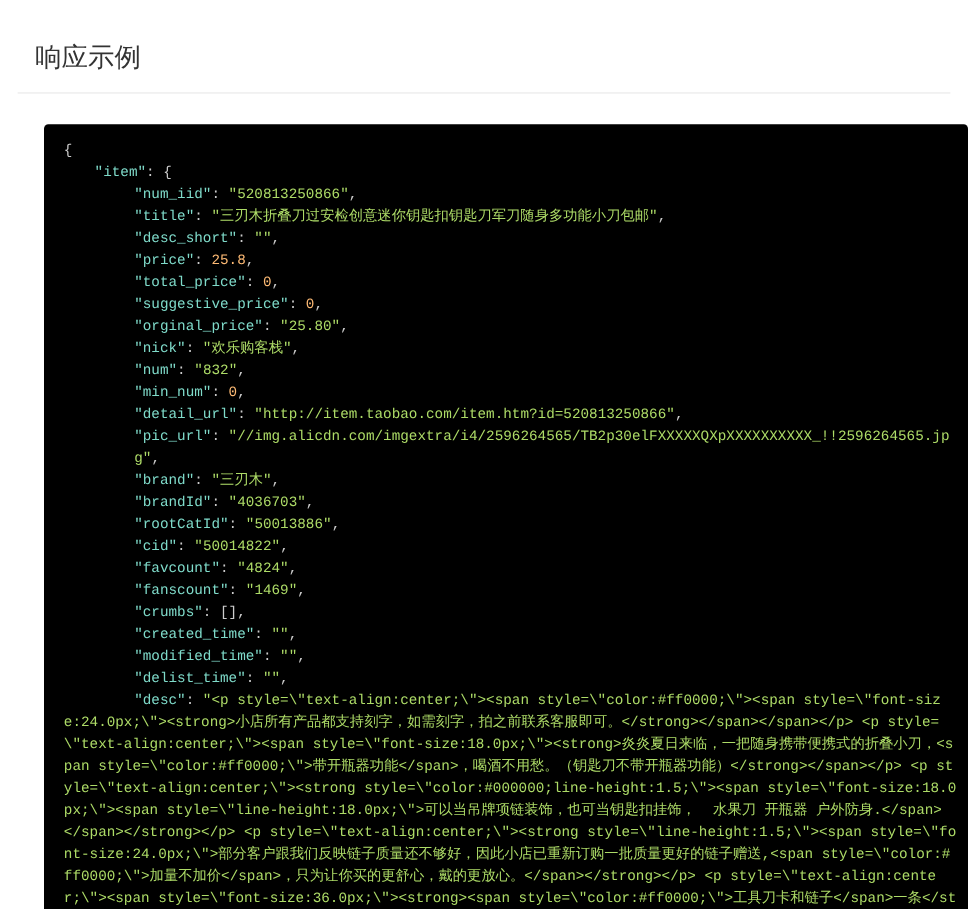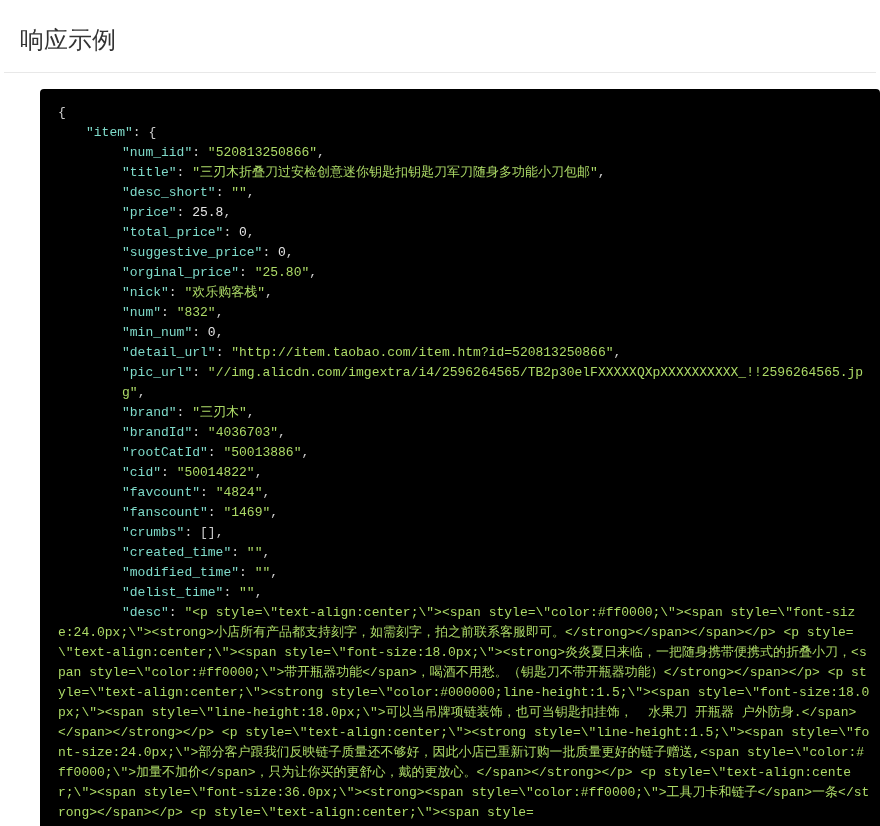--- a/index.html
+++ b/index.html
@@ -1,23 +1,23 @@
 <!DOCTYPE html>
 <html><head>
 <meta charset="utf-8">
 <style>
   html,body{margin:0;padding:0;background:#fff;font-family:"Microsoft YaHei",Arial,sans-serif;}
   .page{width:880px;min-height:826px;box-sizing:border-box;}
-  h2.section-title{font-size:24px;font-weight:400;color:#333;margin:4px;padding:20px 16px 16px 16px;border-bottom:1px solid #e8e8e8;}
+  h2.section-title{font-size:24px;font-weight:400;color:#333;margin:16px;padding:20px 16px 16px 16px;border-bottom:1px solid #e8e8e8;}
   .code-wrap{padding:12px 0 0 40px;}
   .code-block{background:#000;color:#a9dc76;border-radius:4px;padding:14px 10px 10px 10px;font-family:Consolas,"Courier New",monospace;font-size:13px;line-height:20px;white-space:pre-wrap;word-break:break-all;position:relative;}
   .code-block .p{color:#cccccc;} 
   .code-block .k{color:#7fdbca;} 
   .code-block .s{color:#addb67;} 
-  .code-block .n{color:#e5e5e5;} 
+  .code-block .n{color:#fdba74;} 
   .code-block .indent0{padding-left:8px;display:block;}
   .code-block .indent1{padding-left:36px;display:block;}
   .code-block .indent2{padding-left:72px;display:block;}
   .code-block .wrap{padding-left:8px;display:block;}
 </style>
 </head>
 <body>
 
 <div class="page">
   <h2 class="section-title">响应示例</h2>

